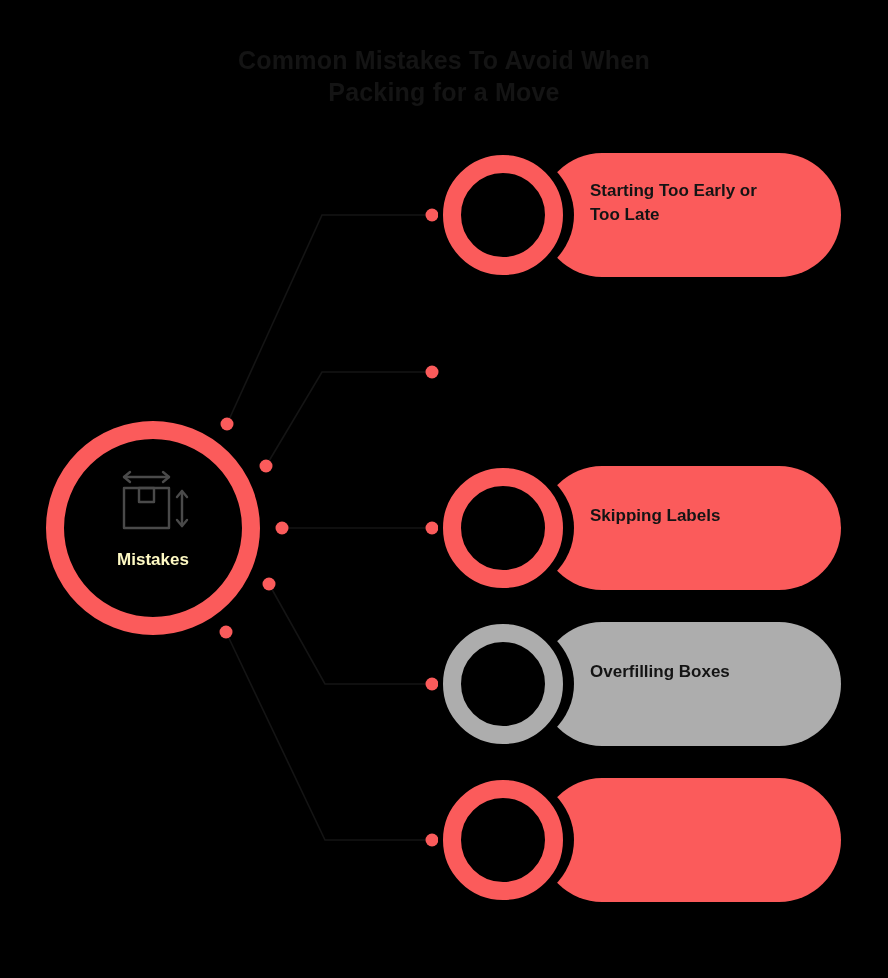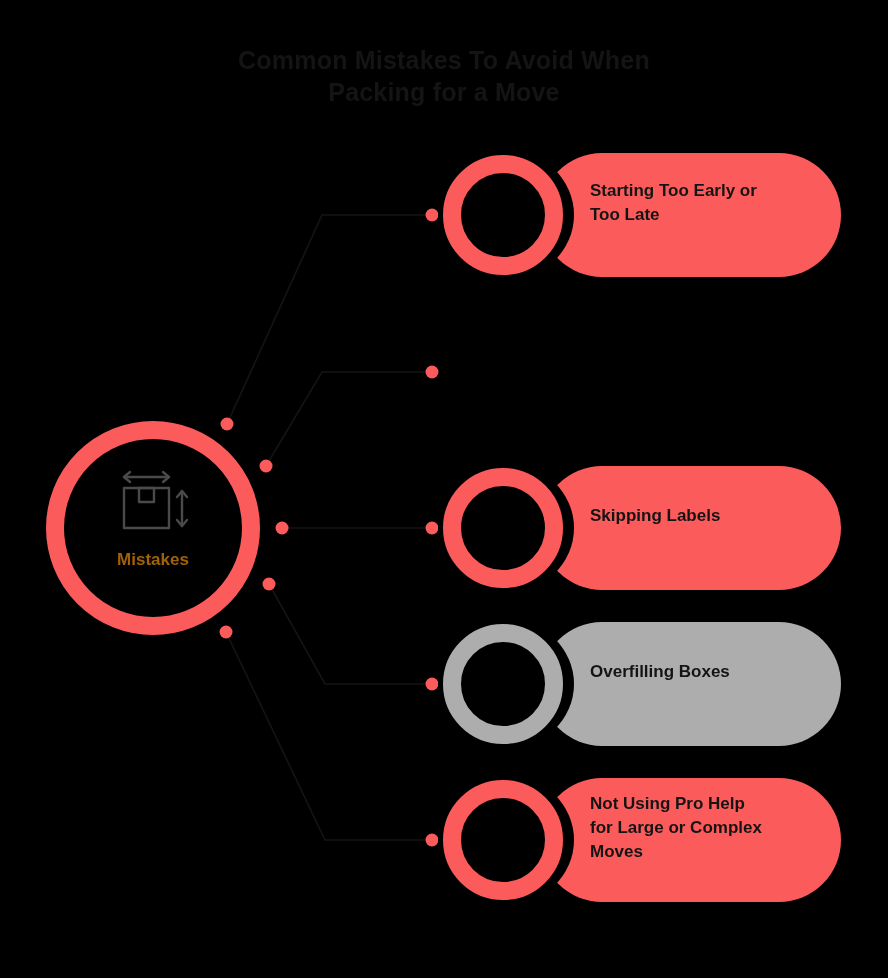--- a/index.html
+++ b/index.html
@@ -80,21 +80,21 @@
     height: 62px;
   }
   #hub-label {
     position: absolute;
     left: 0;
     top: 129px;
     width: 214px;
     text-align: center;
     font-size: 17px;
     font-weight: bold;
-    color: #a16207;
+    color: #fef9c3;
   }
 
   
   .item-row {
     position: absolute;
     left: 441px;
     width: 400px;
     height: 124px;
   }
   .item-pill {
@@ -212,18 +212,15 @@
     <div class="item-pill"></div>
     <div class="item-ring-gap"></div>
     <div class="item-ring"></div>
     <div class="item-text">Skipping Labels</div>
   </div>
 
   <div class="item-row accent-coral" style="top:778px;">
     <div class="item-pill"></div>
     <div class="item-ring-gap"></div>
     <div class="item-ring"></div>
-    <div class="item-text">Not Using Pro Help
-for Large or Complex
-Moves</div>
   </div>
 
 </div>
 
 </body></html>

